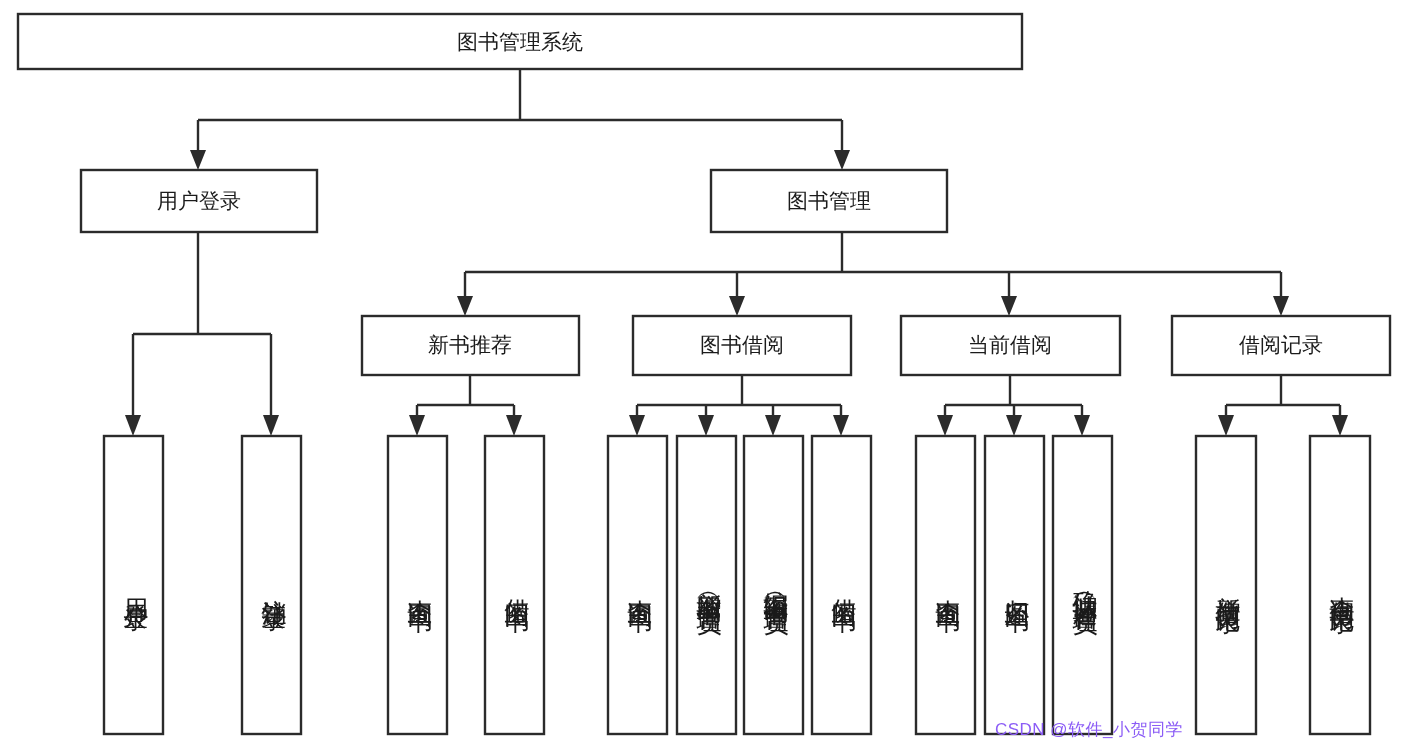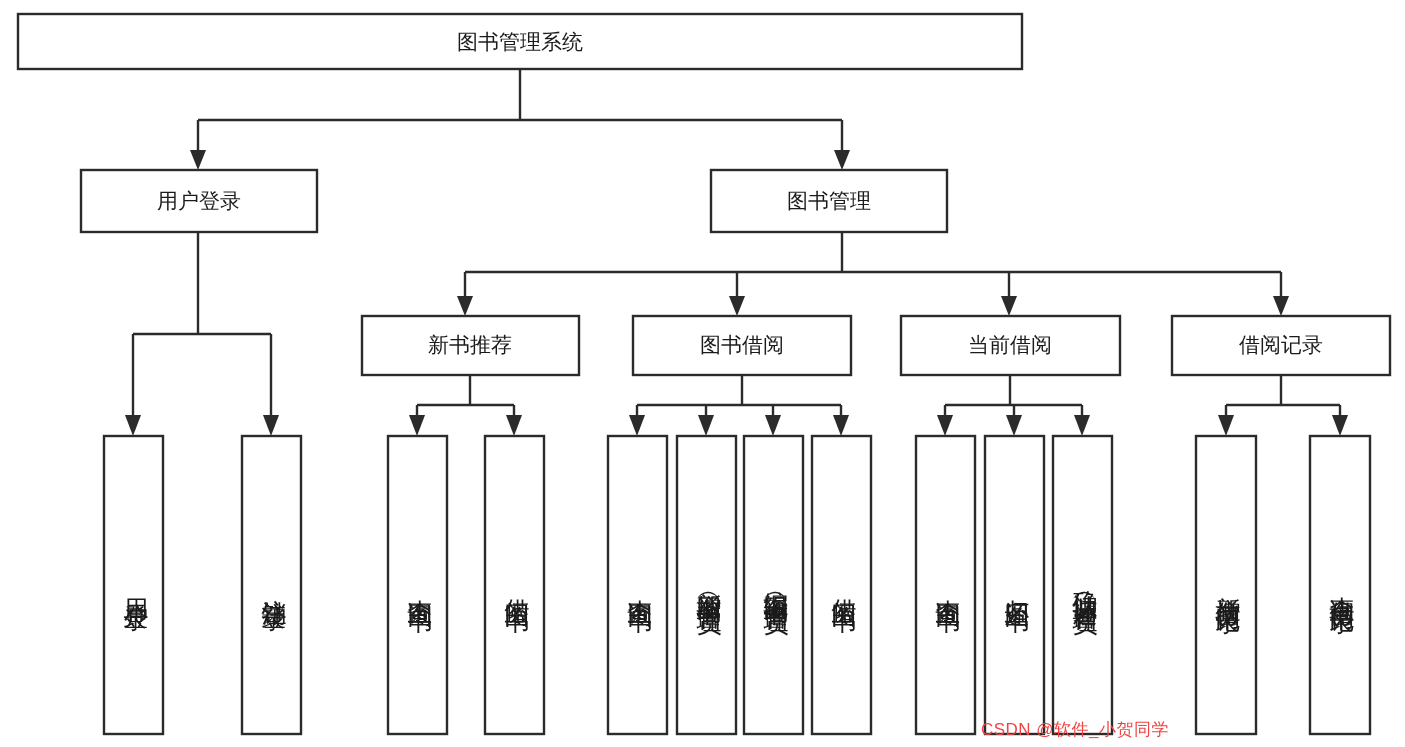--- a/index.html
+++ b/index.html
@@ -51,25 +51,25 @@
     stroke: #2b2b2b;
     stroke-width: 2.4;
     fill: none;
   }
   .arrow-head {
     fill: #2b2b2b;
     stroke: none;
   }
   .watermark-text {
     position: absolute;
-    right: 14px;
+    right: 0;
     bottom: 6px;
     font-family: "Liberation Sans", "DejaVu Sans", sans-serif;
     font-size: 17px;
-    color: #ef4444;
+    color: #8b5cf6;
     white-space: nowrap;
     letter-spacing: 0.5px;
   }
 </style>
 </head>
 <body>
 
 <div id="diagram-root">
   <svg class="flow" viewBox="0 0 1405 747" xmlns="http://www.w3.org/2000/svg">
 

